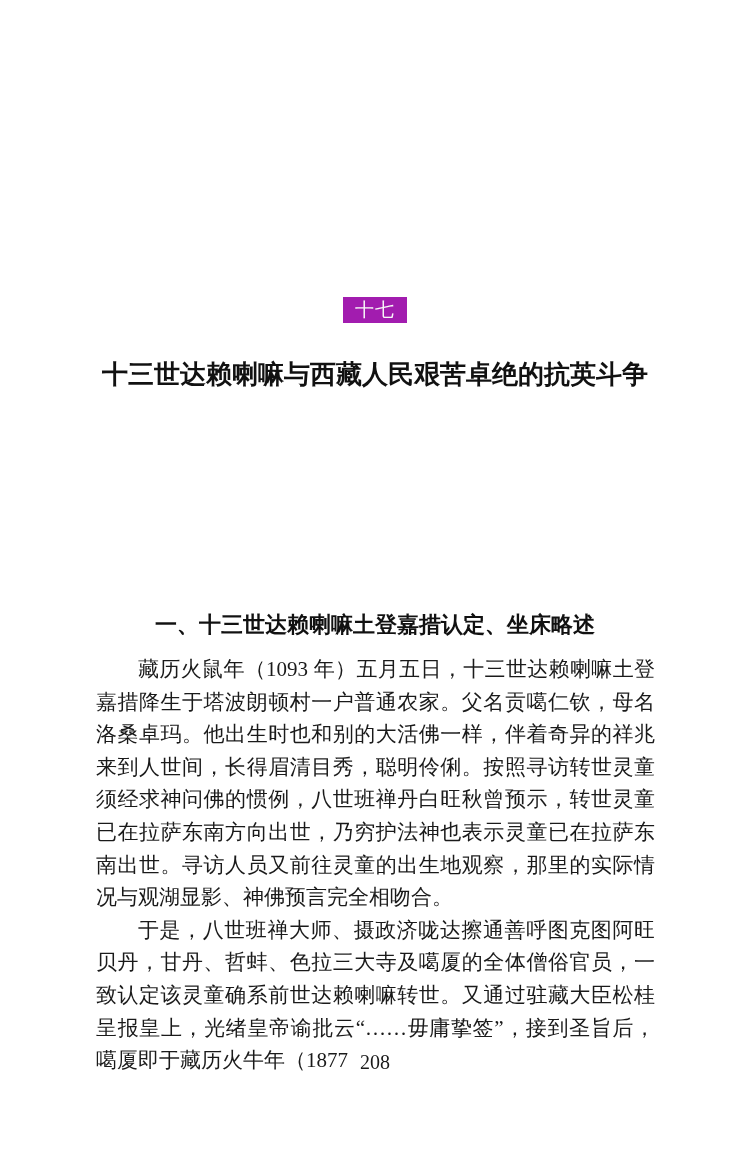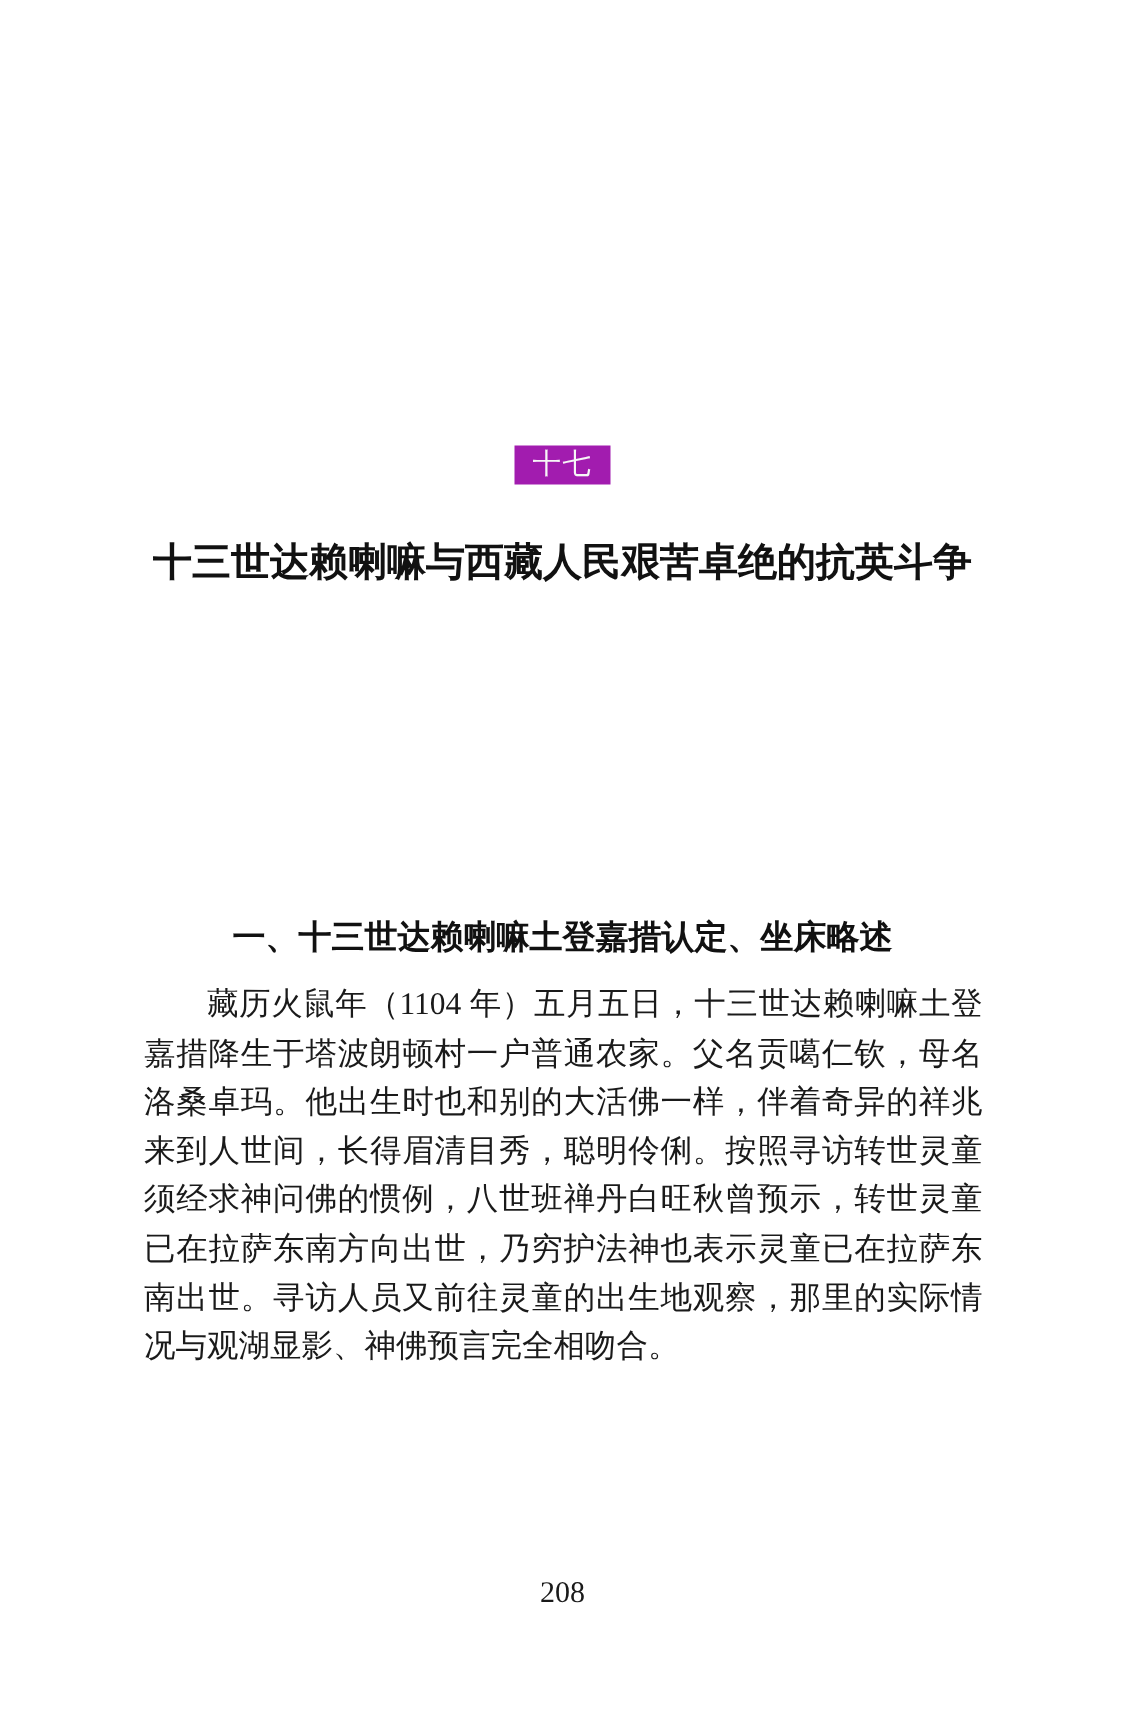--- a/index.html
+++ b/index.html
@@ -89,18 +89,19 @@
 
 <div class="page">
 
   <div class="chapter-badge">十七</div>
 
   <h1 class="chapter-title">十三世达赖喇嘛与西藏人民艰苦卓绝的抗英斗争</h1>
 
   <h2 class="section-heading">一、十三世达赖喇嘛土登嘉措认定、坐床略述</h2>
 
   <div class="body-text">
-    <p>藏历火鼠年（1104 年）五月五日，十三世达赖喇嘛土登嘉措降生于塔波朗顿村一户普通农家。父名贡噶仁钦，母名洛桑卓玛。他出生时也和别的大活佛一样，伴着奇异的祥兆来到人世间，长得眉清目秀，聪明伶俐。按照寻访转世灵童须经求神问佛的惯例，八世班禅丹白旺秋曾预示，转世灵童已在拉萨东南方向出世，乃穷护法神也表示灵童已在拉萨东南出世。寻访人员又前往灵童的出生地观察，那里的实际情况与观湖显影、神佛预言完全相吻合。</p>
+    <p>藏历火鼠年（1093 年）五月五日，十三世达赖喇嘛土登嘉措降生于塔波朗顿村一户普通农家。父名贡噶仁钦，母名洛桑卓玛。他出生时也和别的大活佛一样，伴着奇异的祥兆来到人世间，长得眉清目秀，聪明伶俐。按照寻访转世灵童须经求神问佛的惯例，八世班禅丹白旺秋曾预示，转世灵童已在拉萨东南方向出世，乃穷护法神也表示灵童已在拉萨东南出世。寻访人员又前往灵童的出生地观察，那里的实际情况与观湖显影、神佛预言完全相吻合。</p>
+    <p>于是，八世班禅大师、摄政济咙达擦通善呼图克图阿旺贝丹，甘丹、哲蚌、色拉三大寺及噶厦的全体僧俗官员，一致认定该灵童确系前世达赖喇嘛转世。又通过驻藏大臣松桂呈报皇上，光绪皇帝谕批云“……毋庸挚签”，接到圣旨后，噶厦即于藏历火牛年（1877</p>
   </div>
 
   <div class="page-number">208</div>
 
 </div>
 
 </body></html>

